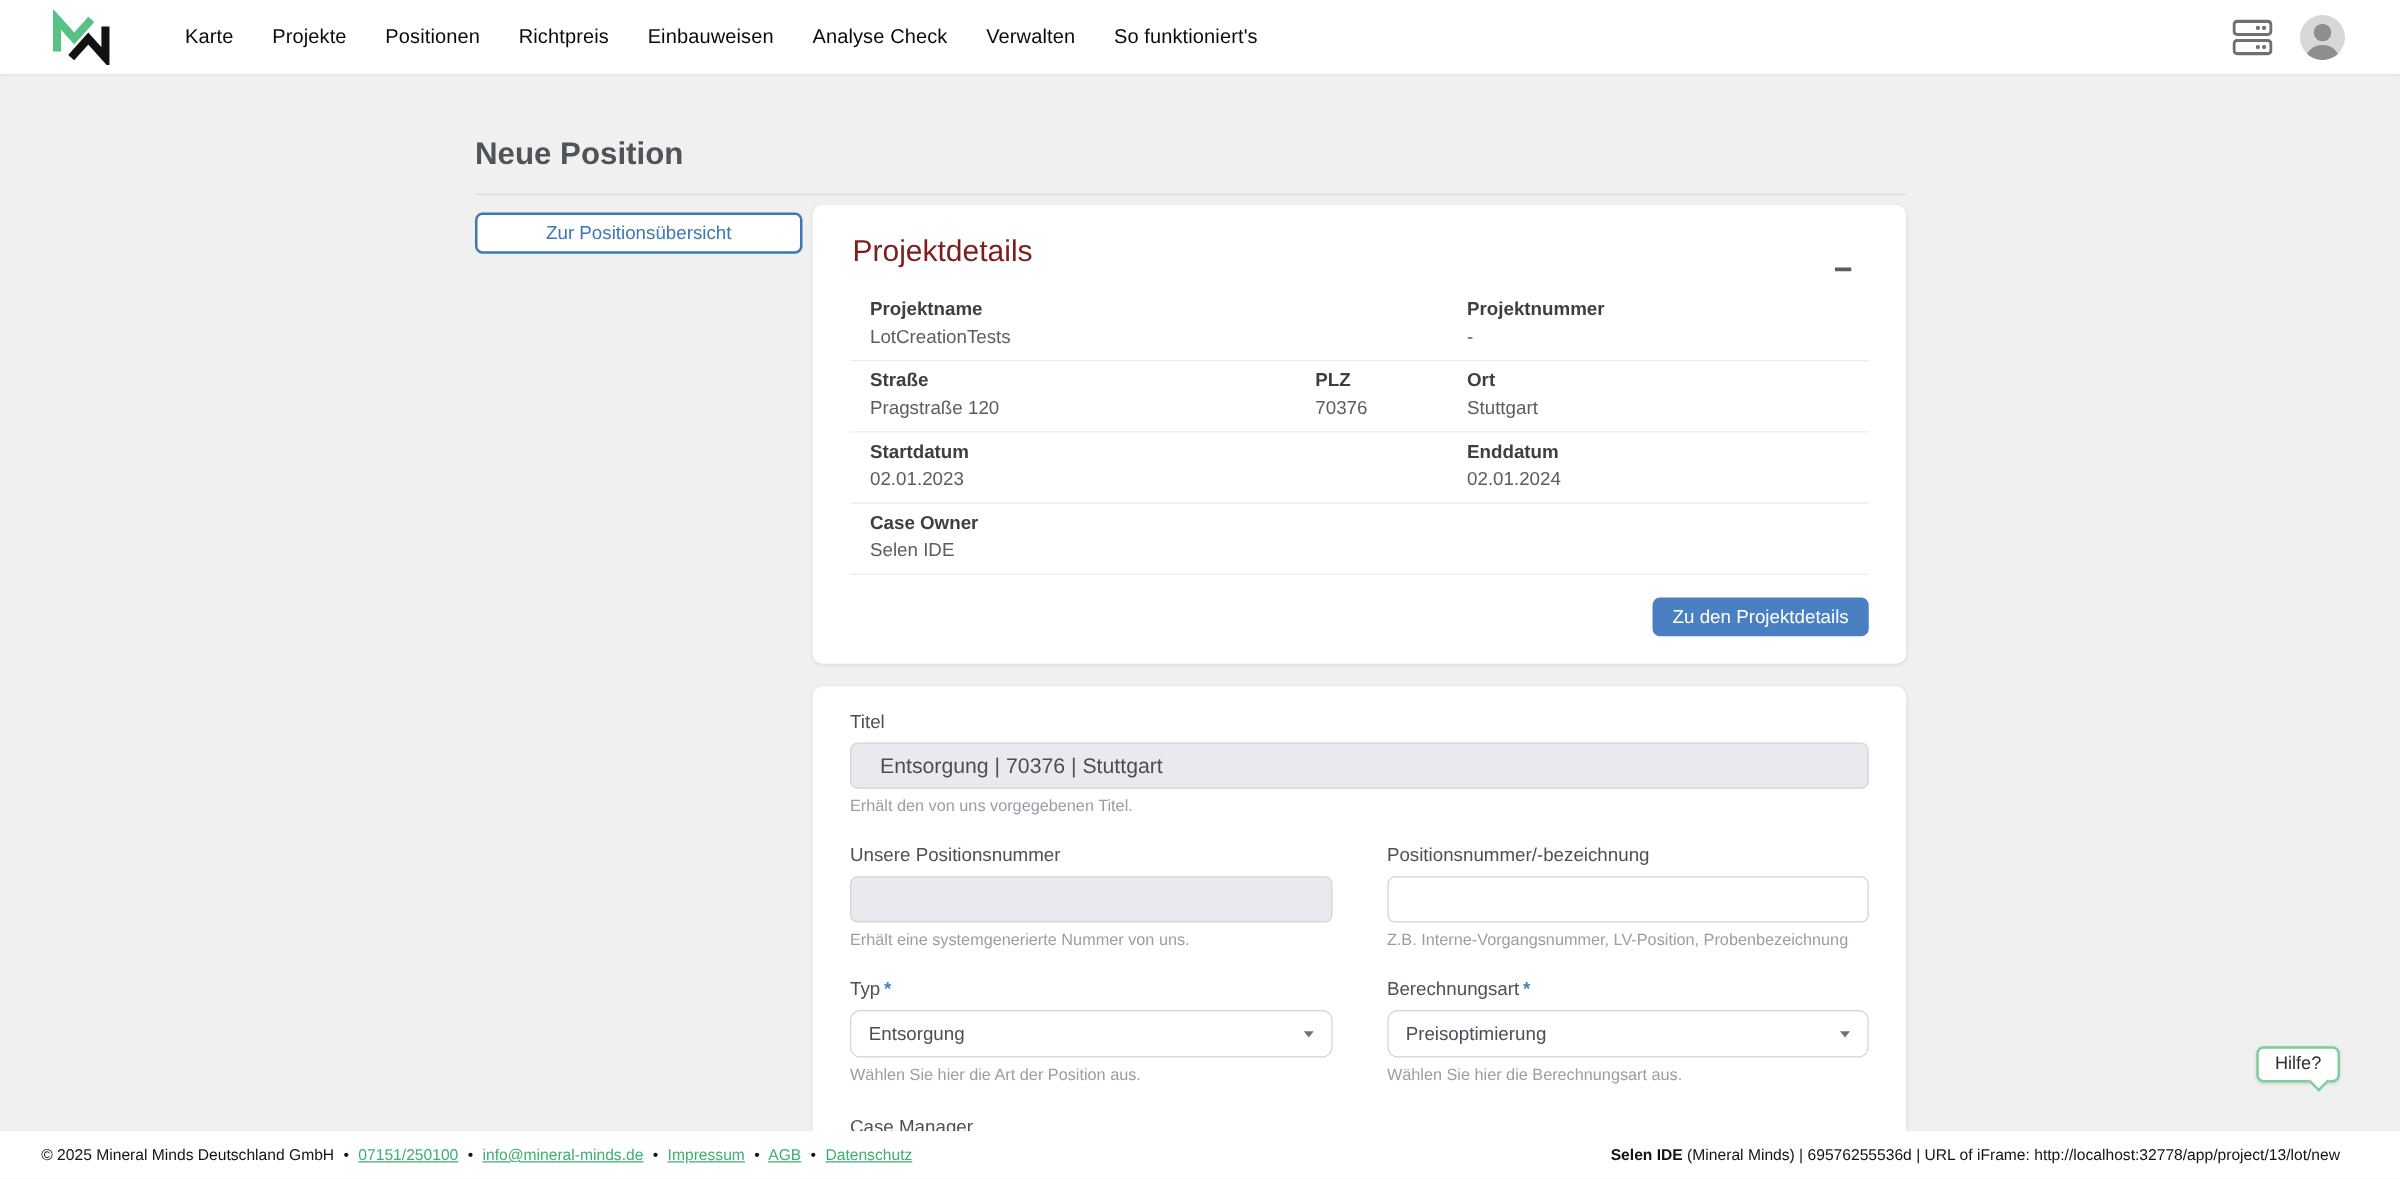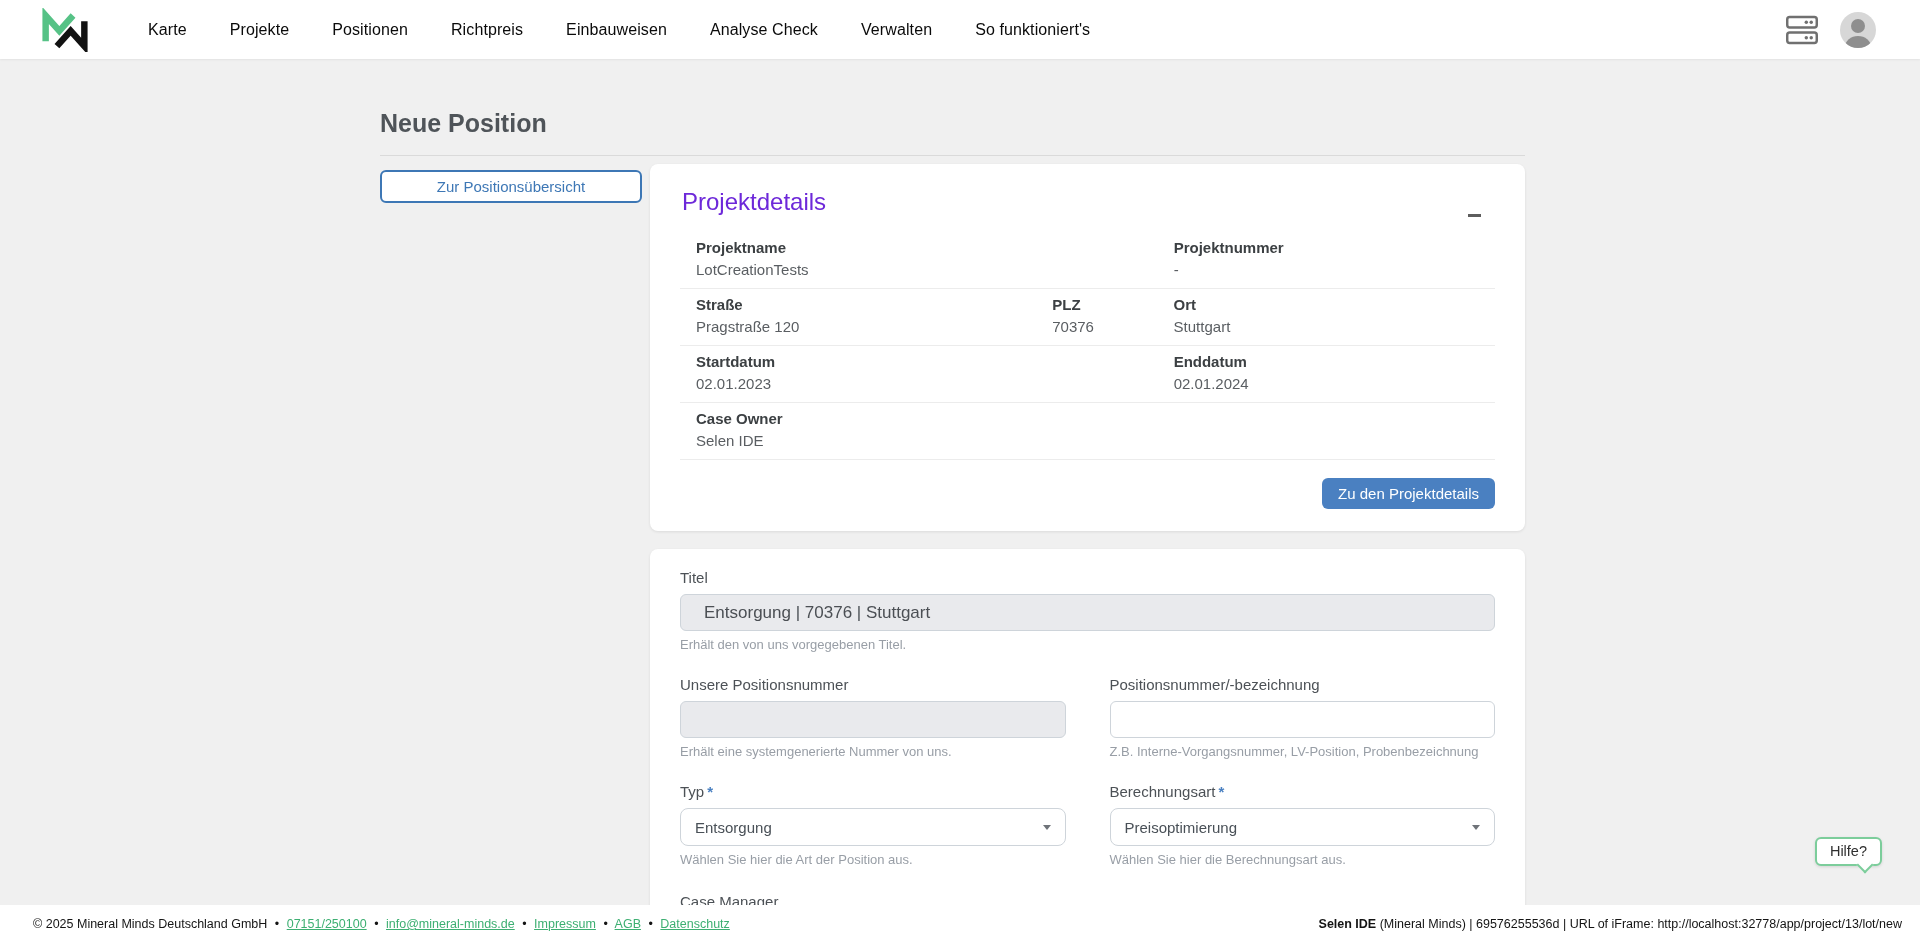--- a/index.html
+++ b/index.html
@@ -15,21 +15,21 @@
 
   
   .navbar {
     height:59px; background:#fff;
     display:flex; align-items:center;
     padding:0 44px 0 40px;
     box-shadow:0 1px 2px rgba(0,0,0,0.06);
     position:relative; z-index:3;
   }
   .logo { width:52px; height:46px; display:flex; align-items:center; cursor:pointer; }
-  .nav-links { display:flex; gap:43px; margin-left:56px; }
+  .nav-links { display:flex; gap:31px; margin-left:56px; }
   .nav-link {
     font-size:16px; color:#0a0a0a; cursor:pointer; white-space:nowrap;
     letter-spacing:0.1px;
   }
   .nav-right { margin-left:auto; display:flex; align-items:center; gap:22px; }
   .server-icon { cursor:pointer; display:flex; }
   .avatar {
     width:36px; height:36px; border-radius:50%;
     background:#d7d7d7; overflow:hidden; position:relative; cursor:pointer;
   }
@@ -55,21 +55,21 @@
     color:#3d77b5; font-size:15px; font-family:inherit;
     display:flex; align-items:center; justify-content:center; cursor:pointer;
   }
 
   .card {
     background:#fff; border-radius:8px;
     box-shadow:0 1px 3px rgba(0,0,0,0.09);
     position:relative;
   }
   .card-1 { padding:24px 30px 22px 30px; }
-  .card-title { font-size:24px; font-weight:normal; color:#6d28d9; margin:0 0 16px 2px; }
+  .card-title { font-size:24px; font-weight:normal; color:#7f1d1d; margin:0 0 16px 2px; }
   .collapse-btn {
     position:absolute; top:44px; right:42px;
     width:18px; height:14px; display:flex; align-items:center; justify-content:center;
     cursor:pointer;
   }
   .collapse-btn .bar { width:13px; height:3px; background:#5d5d5d; }
 
   .detail-row {
     display:grid; padding:6px 16px 8px 16px;
     border-bottom:1px solid #ececec;
@@ -106,29 +106,29 @@
     width:0; height:0;
     border-left:4px solid transparent; border-right:4px solid transparent;
     border-top:5px solid #6f7379;
   }
   .mt26 { margin-top:26px; }
 
   
   .footer {
     position:absolute; left:0; right:0; bottom:0; height:38px;
     background:#fff; display:flex; align-items:center; justify-content:space-between;
-    padding:0 18px 0 33px; font-size:12.5px; color:#141414; z-index:4;
+    padding:0 48px 0 33px; font-size:12.5px; color:#141414; z-index:4;
   }
   .footer a, .footer .link { color:#3daf72; text-decoration:underline; cursor:pointer; }
   .sep { margin:0 4px; color:#141414; }
   .session strong { font-weight:bold; }
 
   
   .help-bubble {
-    position:absolute; right:38px; bottom:77px; z-index:5;
+    position:absolute; right:48px; bottom:77px; z-index:5;
     background:#fff; border:2px solid #7ccd9b; border-radius:6px;
     padding:4px 13px 5px 13px; font-size:14.5px; color:#2f2f2f;
     cursor:pointer; box-shadow:0 1px 3px rgba(0,0,0,0.12);
   }
   .help-bubble::after {
     content:""; position:absolute; bottom:-7px; right:9px;
     width:10px; height:10px; background:#fff;
     border-right:2px solid #7ccd9b; border-bottom:2px solid #7ccd9b;
     transform:rotate(45deg);
   }

